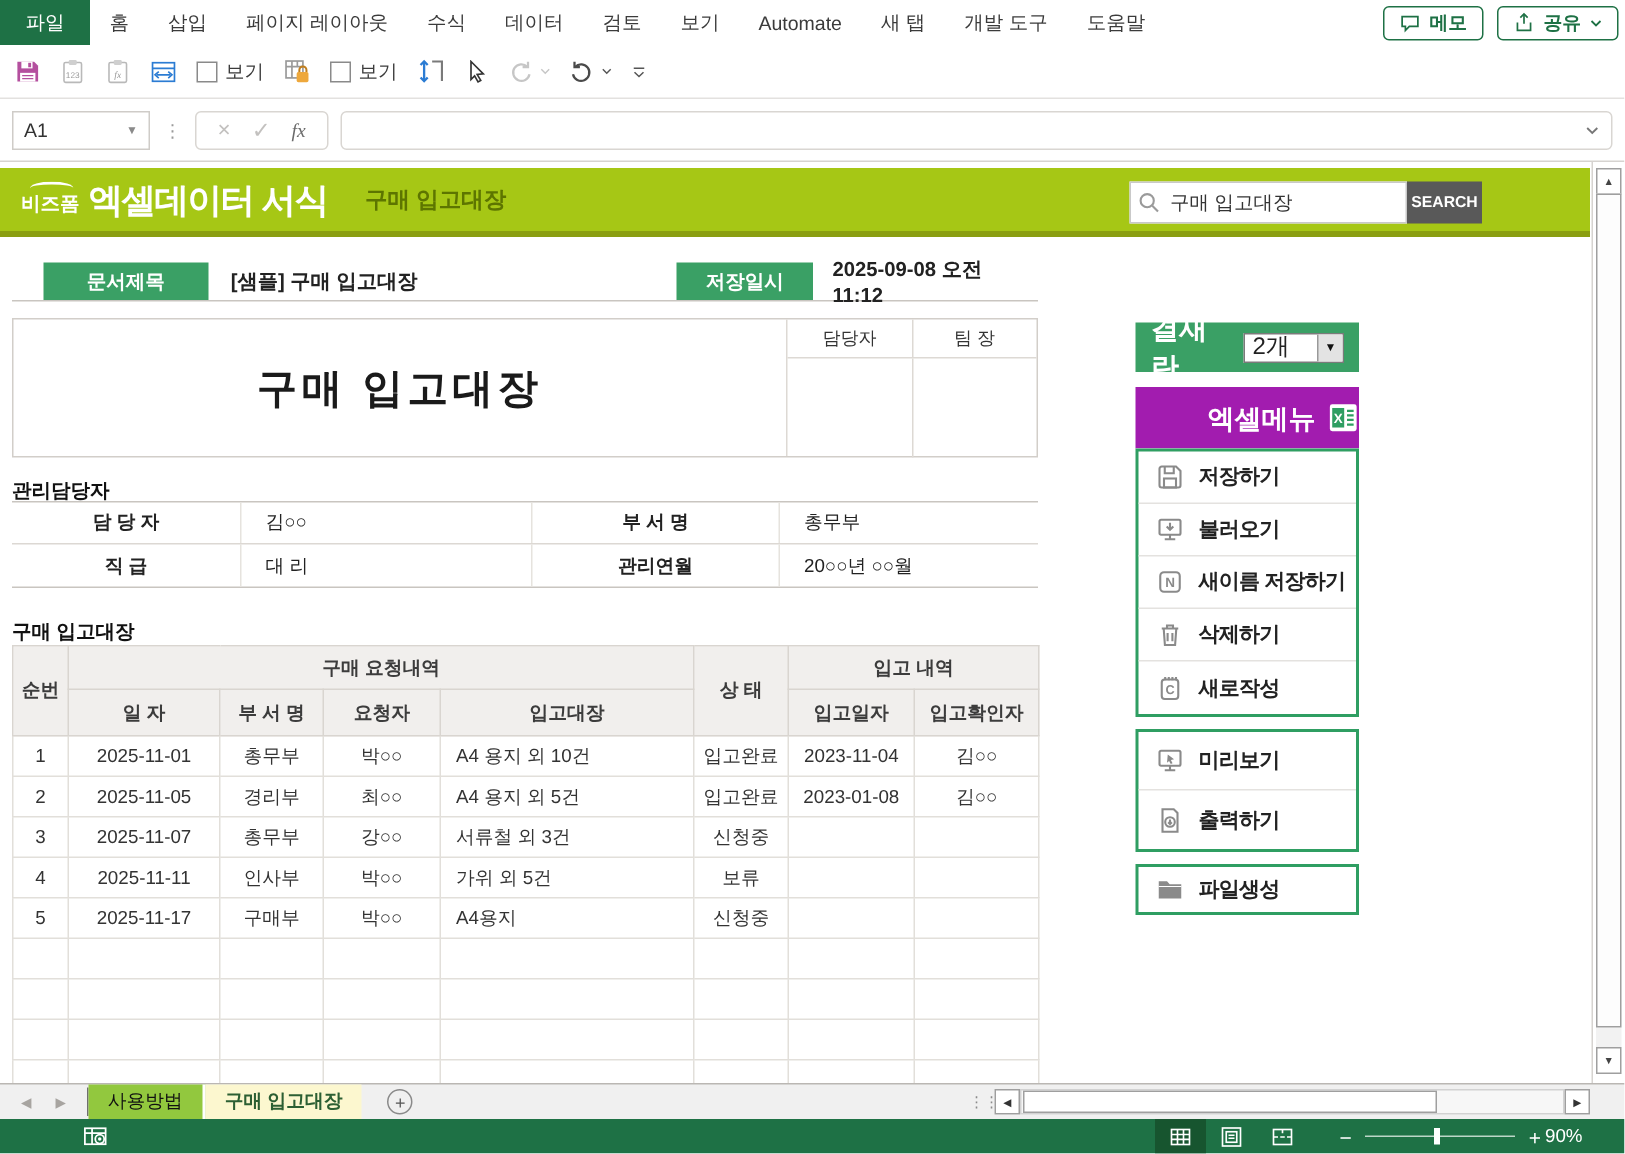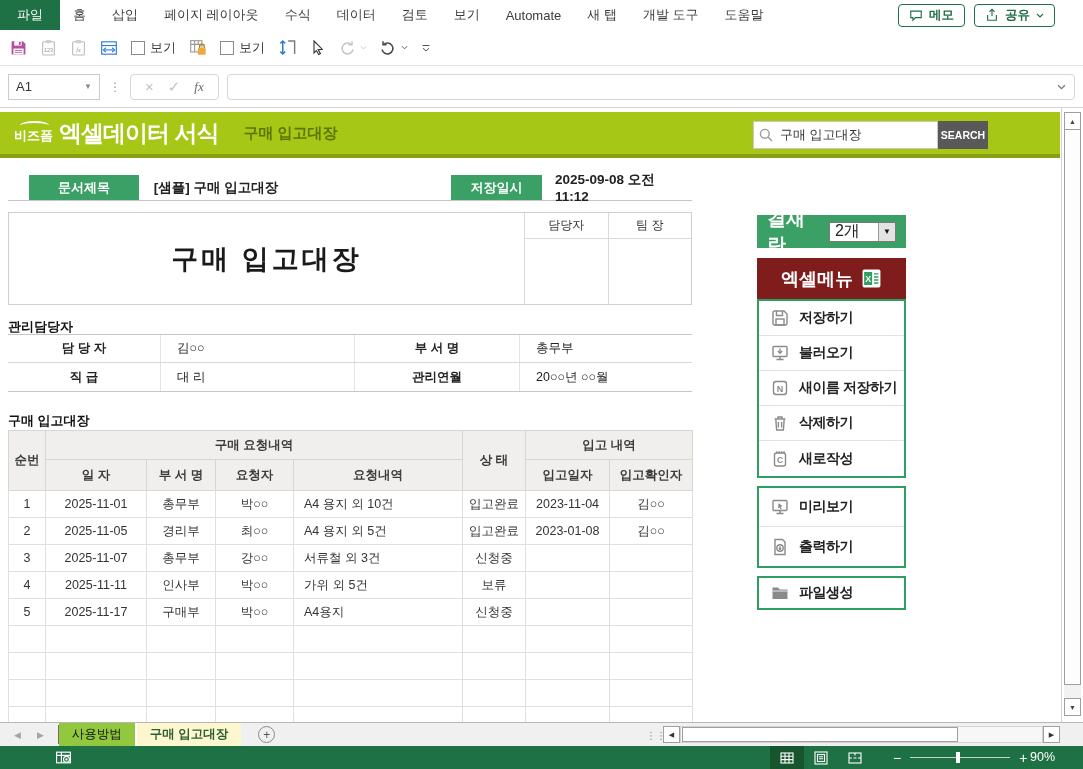--- a/index.html
+++ b/index.html
@@ -4,21 +4,21 @@
 <style>
   * { margin:0; padding:0; box-sizing:border-box; }
   html,body { width:1083px; height:769px; overflow:hidden; }
   body { font-family:"Liberation Sans", sans-serif; background:#fff; color:#222; }
   .app { position:relative; width:1083px; height:769px; background:#fff; font-size:13px; }
 
   
   .ribbon { position:absolute; top:0; left:0; right:0; height:30px; background:#fff; display:flex; align-items:stretch; }
   .file-tab { background:#1e7145; color:#fff; padding:0 17px; display:flex; align-items:center; font-size:13px; cursor:default; }
   .rtab { padding:0 13px; display:flex; align-items:center; color:#3b3b3b; font-size:13px; cursor:default; }
-  .ribbon-right { margin-left:auto; display:flex; gap:9px; align-items:center; padding-right:28px; }
+  .ribbon-right { margin-left:auto; display:flex; gap:9px; align-items:center; padding-right:4px; }
   .pill-btn { display:flex; align-items:center; gap:6px; border:1px solid #1e7145; color:#1e7145; border-radius:4px; height:23px; padding:0 10px; font-size:12.5px; background:#fff; font-weight:bold; }
   .pill-btn svg { display:block; }
 
   
   .qat { position:absolute; top:30px; left:0; right:0; height:36px; display:flex; align-items:center; gap:13px; padding-left:10px; border-bottom:1px solid #e3e1df; background:#fff; }
   .qat-item { display:flex; align-items:center; gap:5px; color:#3b3b3b; font-size:13px; }
   .cb { width:14px; height:14px; border:1px solid #8a8a8a; background:#fff; display:inline-block; }
   .chev { display:inline-block; }
 
   
@@ -83,21 +83,21 @@
   .ledger td { border:1px solid #e2dfda; height:27px; text-align:center; }
   .ledger td.detail { text-align:left; padding-left:10px; }
 
   
   .apanel { position:absolute; left:757px; top:107px; width:149px; }
   .approval { height:33px; background:#3aa065; display:flex; align-items:center; padding:0 10px; gap:9px; }
   .approval-label { color:#fff; font-weight:bold; font-size:19px; }
   .dd { background:#fff; border:1px solid #7a7a7a; width:72px; height:20px; display:flex; align-items:center; }
   .dd-text { flex:1; font-size:16px; padding-left:5px; color:#222; }
   .dd-btn { width:17px; height:18px; background:#e3e3e3; border-left:1px solid #999; display:flex; align-items:center; justify-content:center; font-size:8px; color:#111; }
-  .xheader { margin-top:10px; height:41px; background:#7f1d1d; display:flex; align-items:center; justify-content:center; gap:8px; color:#fff; font-weight:bold; font-size:18px; }
+  .xheader { margin-top:10px; height:41px; background:#a21caf; display:flex; align-items:center; justify-content:flex-end; gap:8px; color:#fff; font-weight:bold; font-size:18px; }
   .mgroup { border:2px solid #2f9e62; background:#fff; }
   .mgroup.gap { margin-top:8px; }
   .mitem { display:flex; align-items:center; gap:9px; padding-left:11px; border-bottom:1px solid #e4e2df; }
   .mgroup .mitem:last-child { border-bottom:none; }
   .g1 .mitem { height:35px; }
   .g2 .mitem { height:39px; }
   .g3 .mitem { height:30px; }
   .mitem-label { font-weight:bold; font-size:14px; color:#222; letter-spacing:-0.5px; }
   .micon { display:flex; }
 
@@ -354,21 +354,21 @@
           <tr class="grouprow">
         <th rowspan="2">순번</th>
         <th colspan="4">구매 요청내역</th>
         <th rowspan="2">상 태</th>
         <th colspan="2">입고 내역</th>
       </tr>
       <tr class="subrow">
         <th>일 자</th>
         <th>부 서 명</th>
         <th>요청자</th>
-        <th>요청내역</th>
+        <th>입고대장</th>
         <th>입고일자</th>
         <th>입고확인자</th>
       </tr>
       <tr>
         <td>1</td>
         <td>2025-11-01</td>
         <td>총무부</td>
         <td>박○○</td>
         <td class="detail">A4 용지 외 10건</td>
         <td>입고완료</td>

